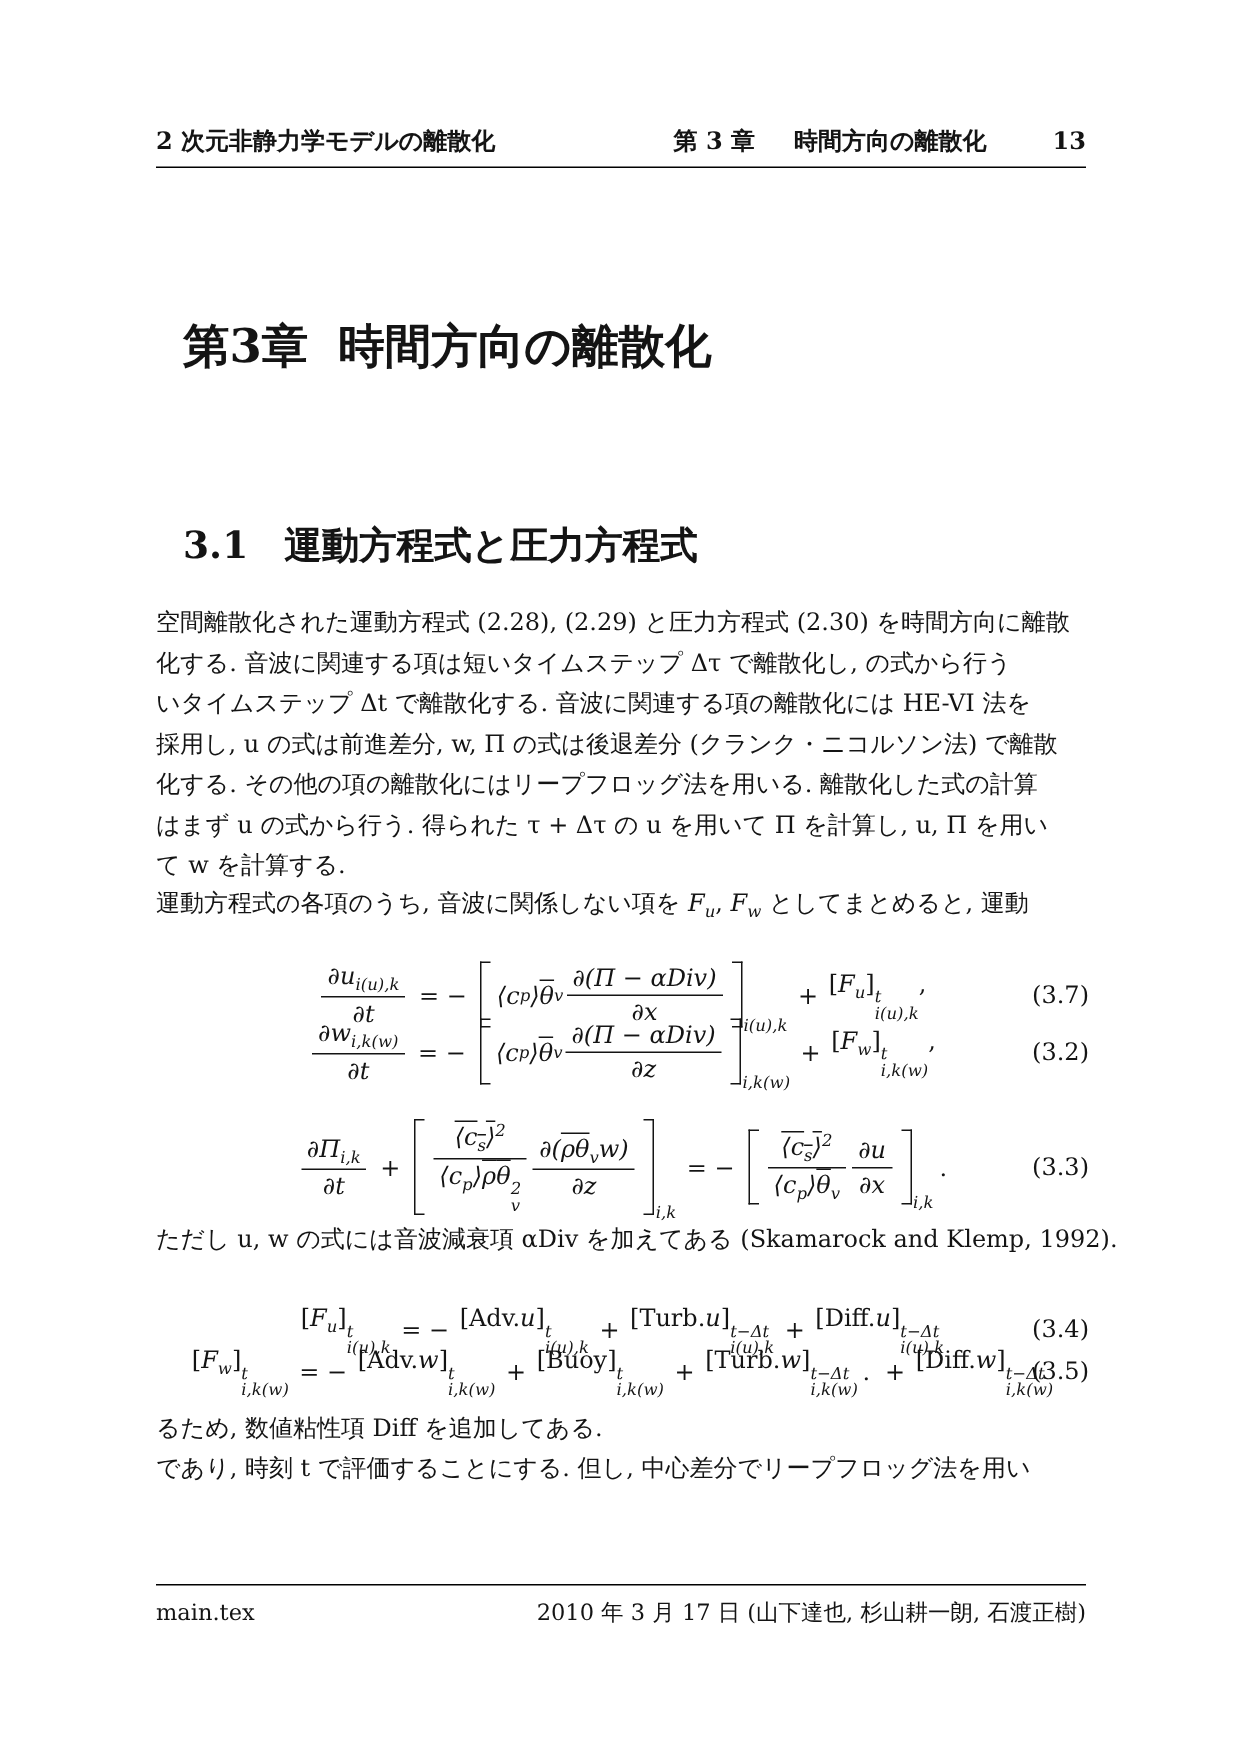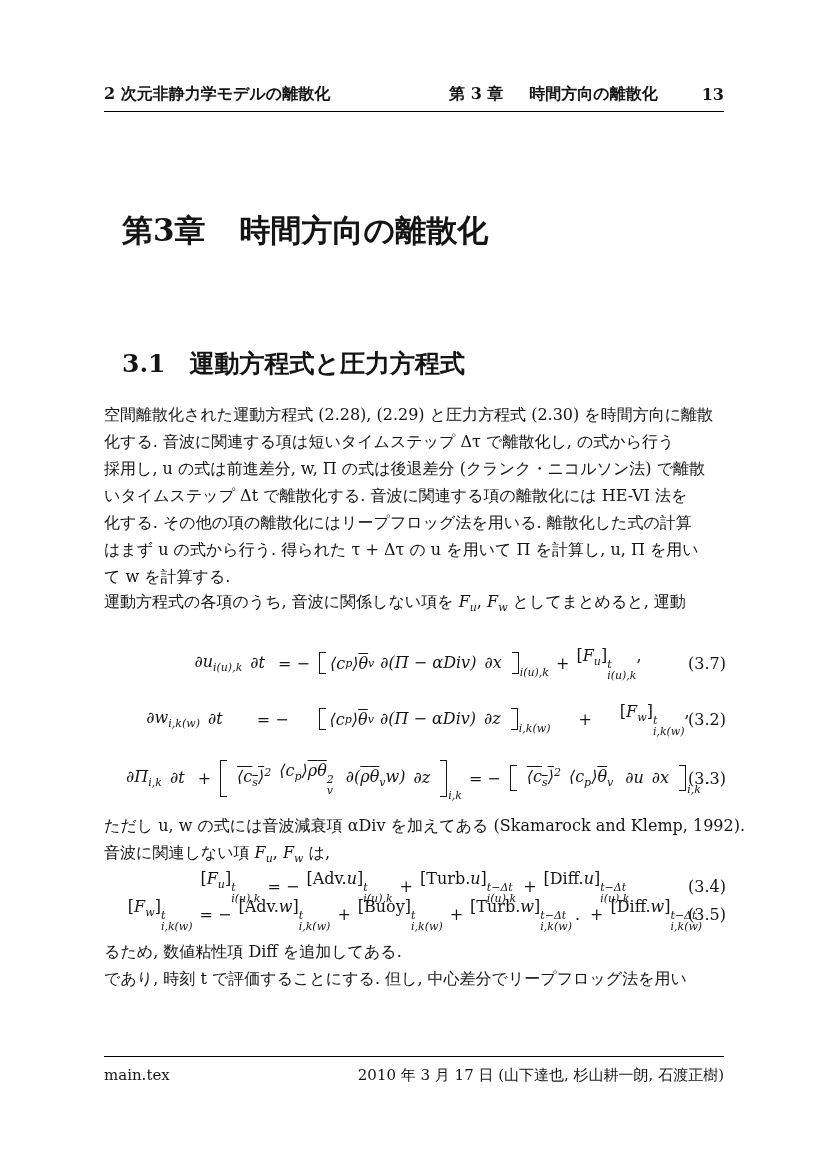--- a/index.html
+++ b/index.html
@@ -5,66 +5,66 @@
   html,body { margin:0; padding:0; background:#ffffff; }
   .page {
     position:relative; width:826px; height:1169px; background:#ffffff;
     font-family:"DejaVu Serif","Liberation Serif",serif; color:#141414;
     overflow:hidden;
   }
 
   
   .pgheader {
     position:absolute; top:84px; left:104px; width:620px;
-    display:flex; align-items:center;
+    display:flex; align-items:flex-start;
     border-bottom:1.6px solid #000; padding-bottom:6px;
     font-weight:bold; font-size:16px; white-space:nowrap;
   }
   .pgheader .hc { margin-left:auto; }
   .pgheader .ht { margin-left:26px; }
   .pgheader .hp { margin-left:44px; }
 
   
   .chap { position:absolute; top:210px; left:122px; font-size:31px; font-weight:bold; white-space:nowrap; }
-  .chap .num { margin-right:34px; }
+  .chap .num { margin-right:20px; }
   .sect { position:absolute; top:347px; left:122px; font-size:25px; font-weight:bold; white-space:nowrap; }
   .sect .num { margin-right:24px; }
 
   
   .para { position:absolute; left:104px; width:640px; font-size:16px; }
   .pline { display:block; height:27px; line-height:27px; white-space:nowrap; }
   #para1 { top:401px; }
   #para2 { top:588px; }
   #para3 { top:812px; }
   #para4 { top:938px; }
 
   
   .eqrow {
     position:absolute; left:104px; width:622px;
     display:flex; align-items:center; justify-content:center;
     font-size:16px; white-space:nowrap;
   }
   #eq31 { top:634px; height:58px; }
-  #eq32 { top:690px; height:58px;gap:21px; }
+  #eq32 { top:672px; height:58px; }
   #eq33 { top:746px; height:64px; }
   #eq34 { top:872px; height:28px; }
   #eq35 { top:900px; height:28px; }
   .eqnum { position:absolute; right:0; top:50%; transform:translateY(-50%); font-style:normal; }
 
   .it { font-style:italic; }
   .rm { font-style:normal; }
   .sb { font-size:11px; font-style:italic; vertical-align:-4px; }
   .sp { font-size:11px; font-style:italic; vertical-align:6px; }
   .ss { display:inline-flex; flex-direction:column; align-items:flex-start;
         font-size:11px; font-style:italic; line-height:11px; vertical-align:-7px; }
   .op { margin:0 7px; font-style:normal; }
   .ov { text-decoration:overline; }
   .term { white-space:nowrap;text-align:right; }
 
-  .frac { display:inline-flex; flex-direction:row; align-items:center; margin:0 2px; }
+  .frac { display:inline-flex; flex-direction:column; align-items:center; margin:0 2px; }
   .fnum, .fden { padding:1px 4px; line-height:1.2; white-space:nowrap; }
   .fbar { align-self:stretch; border-top:1px solid #141414; height:0; }
 
   .bgrp { display:inline-flex; align-items:center; margin-left:2px; }
   .binner { display:inline-flex; align-items:center; padding:0 4px; }
   .bl { width:6px; align-self:stretch; border:1.4px solid #141414; border-right:none; }
   .br { width:6px; align-self:stretch; border:1.4px solid #141414; border-left:none; }
   .bsub { font-size:11px; font-style:italic; align-self:flex-end; transform:translateY(40%); margin-left:1px; }
 
   
@@ -90,22 +90,22 @@
     <span class="num">第3章</span><span>時間方向の離散化</span>
   </div>
 
   <div class="sect">
     <span class="num">3.1</span><span>運動方程式と圧力方程式</span>
   </div>
 
   <div class="para" id="para1">
     <span class="pline">空間離散化された運動方程式 (2.28), (2.29) と圧力方程式 (2.30) を時間方向に離散</span>
     <span class="pline">化する. 音波に関連する項は短いタイムステップ Δτ で離散化し, の式から行う</span>
+    <span class="pline">いタイムステップ Δt で離散化する. 音波に関連する項の離散化には HE-VI 法を</span>
     <span class="pline">採用し, u の式は前進差分, w, Π の式は後退差分 (クランク・ニコルソン法) で離散</span>
-    <span class="pline">いタイムステップ Δt で離散化する. 音波に関連する項の離散化には HE-VI 法を</span>
     <span class="pline">化する. その他の項の離散化にはリープフロッグ法を用いる. 離散化した式の計算</span>
     <span class="pline">はまず u の式から行う. 得られた τ + Δτ の u を用いて Π を計算し, u, Π を用い</span>
     <span class="pline">て w を計算する.</span>
   </div>
 
   <div class="para" id="para2">
     <span class="pline"><span>運動方程式の各項のうち, 音波に関係しない項を </span><span class="it">F</span><span class="sb">u</span><span>, </span><span class="it">F</span><span class="sb">w</span><span> としてまとめると, 運動</span></span>
   </div>
 
   <div class="eqrow" id="eq31">
@@ -216,21 +216,20 @@
       </span>
       <span class="br"></span>
       <span class="bsub">i,k</span>
     </span>
     <span class="rm" style="margin-left:4px;">.</span>
     <span class="eqnum">(3.3)</span>
   </div>
 
   <div class="para" id="para3">
     <span class="pline">ただし u, w の式には音波減衰項 αDiv を加えてある (Skamarock and Klemp, 1992).</span>
-    <span class="pline"><span>音波に関連しない項 </span><span class="it">F</span><span class="sb">u</span><span>, </span><span class="it">F</span><span class="sb">w</span><span> は,</span></span>
   </div>
 
   <div class="eqrow" id="eq34">
     <span class="term"><span class="rm">[</span><span class="it">F</span><span class="sb">u</span><span class="rm">]</span><span class="ss">
           <span>t</span>
           <span>i(u),k</span>
         </span></span>
     <span class="op">= −</span>
     <span class="term"><span class="rm">[Adv.</span><span class="it">u</span><span class="rm">]</span><span class="ss">
           <span>t</span>

